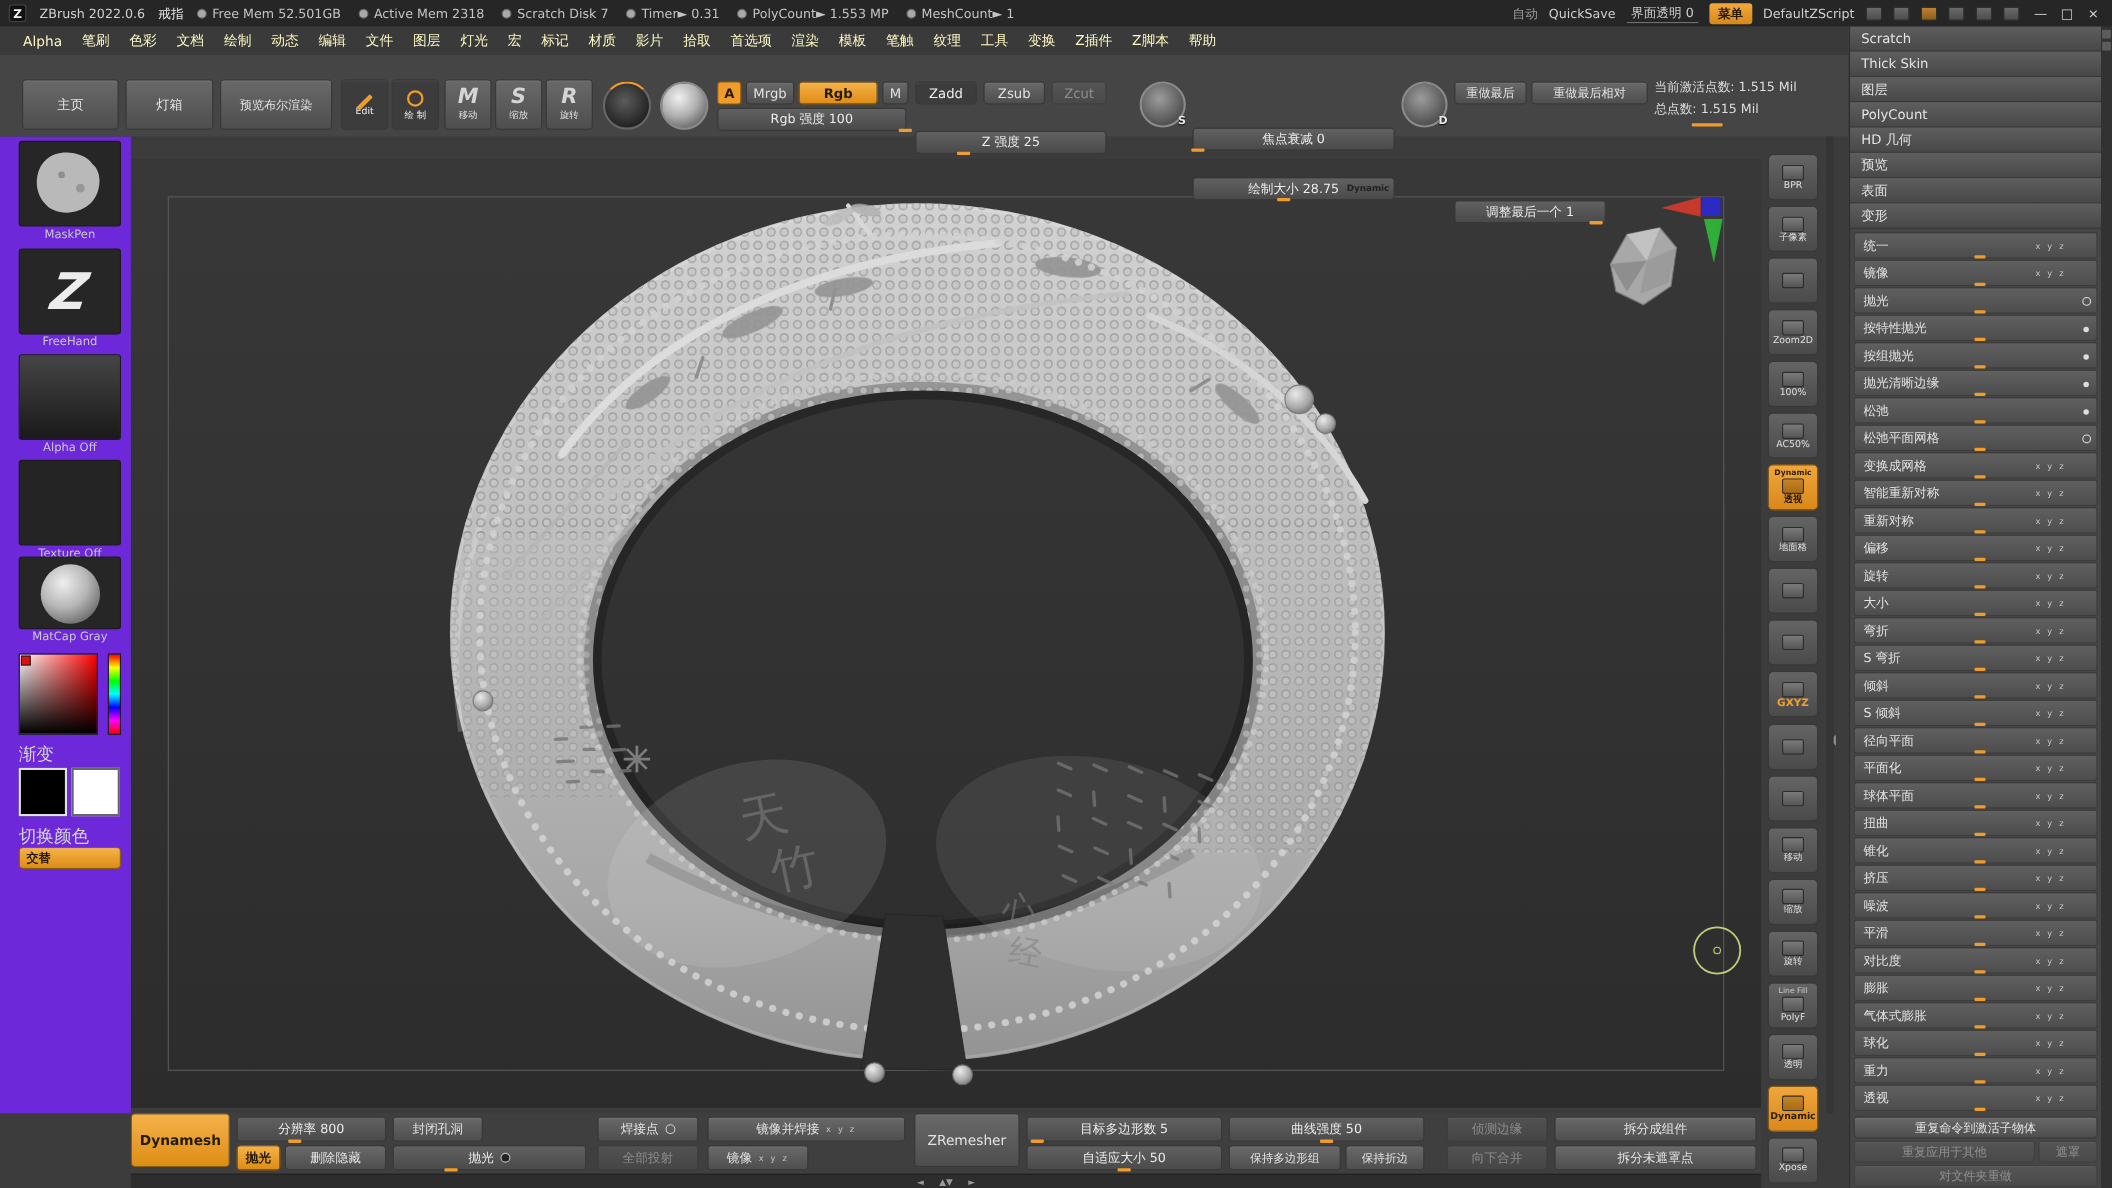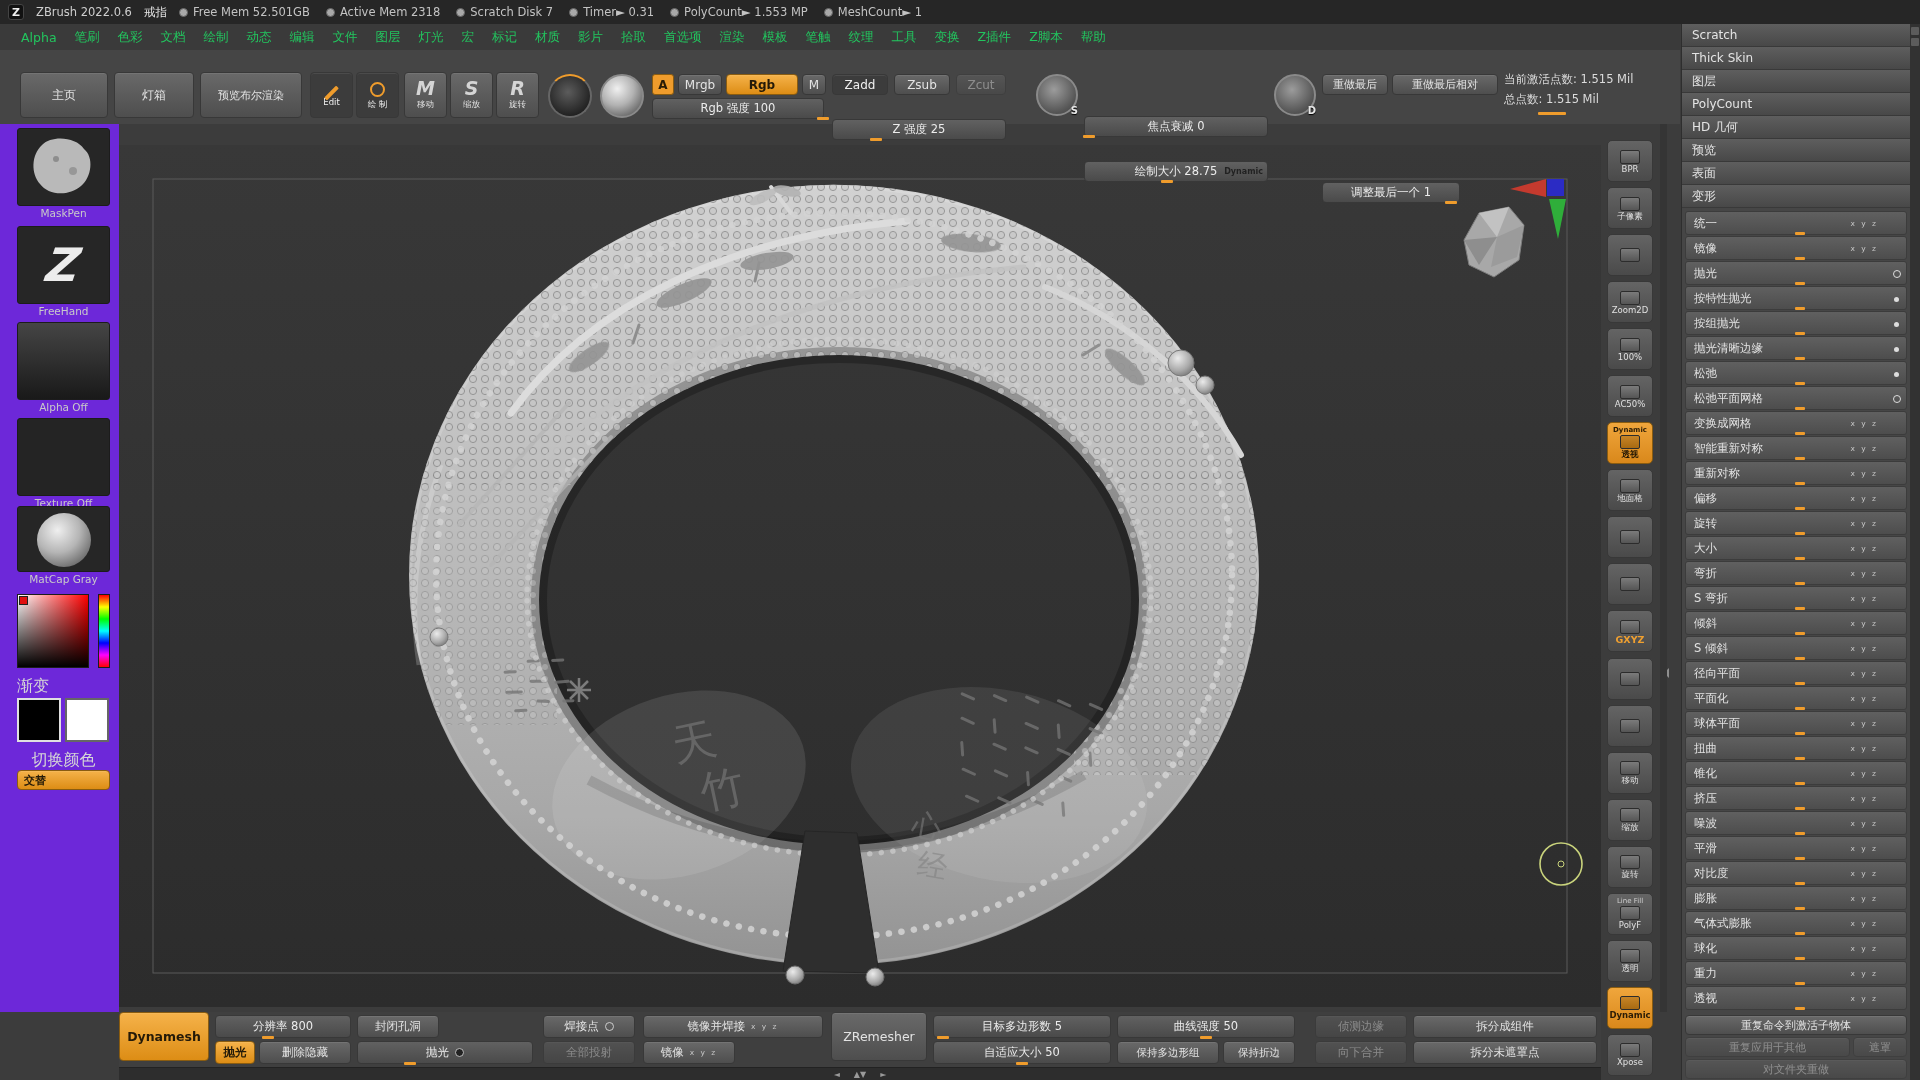--- a/index.html
+++ b/index.html
@@ -18,21 +18,21 @@
 .tb-right{margin-left:auto;display:flex;align-items:center;gap:10px}
 .menu-btn{background:linear-gradient(#f2a93c,#d8881a);color:#2a1c06;padding:2px 8px;border-radius:3px;font-weight:bold}
 .ui-opacity{border-bottom:1px solid #6f6f6f;padding:1px 4px}
 .mini-icon{width:15px;height:13px;background:linear-gradient(#6b6b6b,#4c4c4c);border:1px solid #2e2e2e;border-radius:2px}
 .mini-icon.warm{background:linear-gradient(#c08434,#8a5c1a)}
 .wc{width:18px;text-align:center;color:#cfcfcf;font-size:12px}
 
 
 .menubar{position:absolute;top:24px;left:0;right:240px;height:26px;background:#3a3a3a;
   display:flex;align-items:center;padding-left:12px;font-size:12.5px;z-index:5}
-.menu-item{padding:0 9px;color:#22c55e;white-space:nowrap}
+.menu-item{padding:0 9px;color:#fef9c3;white-space:nowrap}
 
 
 .toolbar{position:absolute;top:50px;left:0;right:240px;height:74px;background:#454545;z-index:5}
 .btn{display:flex;align-items:center;justify-content:center;background:linear-gradient(#696969,#4e4e4e);
   border:1px solid #383838;border-radius:4px;color:#e3e3e3;font-size:12px;
   box-shadow:inset 0 1px 0 rgba(255,255,255,.08);white-space:nowrap}
 .btn.orange{background:linear-gradient(#f5b24a,#dd8d15);color:#241a08;border-color:#8a5c10;font-weight:bold}
 .btn.pressed{background:#3c3c3c;color:#f0f0f0}
 .btn.dim{opacity:.45}
 .sq{flex-direction:column;gap:2px;font-size:8.5px}
@@ -130,20 +130,39 @@
   <span class="doc-name">戒指</span>
   <div style="display:flex;gap:16px">
 
   <span class="stat">Free Mem 52.501GB</span>
       <span class="stat">Active Mem 2318</span>
       <span class="stat">Scratch Disk 7</span>
       <span class="stat">Timer► 0.31</span>
       <span class="stat">PolyCount► 1.553 MP</span>
       <span class="stat">MeshCount► 1</span>
     </div>
+  <div class="tb-right">
+    <span style="color:#9a9a9a">自动</span>
+    <span>QuickSave</span>
+    <span class="ui-opacity">界面透明 0</span>
+    <span class="menu-btn">菜单</span>
+    <span>DefaultZScript</span>
+    <span class="mini-icon"></span>
+    <span class="mini-icon"></span>
+    <span class="mini-icon warm"></span>
+    <span class="mini-icon"></span>
+    <span class="mini-icon"></span>
+    <span class="mini-icon"></span>
+    <span style="display:flex;gap:6px">
+
+    <span class="wc">—</span>
+        <span class="wc">□</span>
+        <span class="wc">×</span>
+      </span>
+  </div>
 </div>
 
 <div class="menubar">
 
 <span class="menu-item">Alpha</span>
     <span class="menu-item">笔刷</span>
     <span class="menu-item">色彩</span>
     <span class="menu-item">文档</span>
     <span class="menu-item">绘制</span>
     <span class="menu-item">动态</span>
@@ -275,21 +294,21 @@
   </div>
   <div class="tile" style="top:470px;height:76px">
     <div class="picker-main">
       <span class="color-chip"></span>
     </div>
     <div class="hue-strip"></div>
   </div>
   <div class="tile lbl" style="top:552px;text-align:left">渐变</div>
   <div class="swatch" style="left:17px;top:574px;background:#000;border-color:#e0e0e0"></div>
   <div class="swatch" style="left:65px;top:574px;background:#fff;border-color:#666"></div>
-  <div class="tile lbl" style="top:626px;text-align:center">切换颜色</div>
+  <div class="tile lbl" style="top:626px;text-align:left">切换颜色</div>
   <div class="btn orange swap-btn" style="top:646px;justify-content:flex-start;padding-left:6px">交替</div>
 </div>
 
 <div class="canvas-wrap">
   <svg viewBox="0 0 1482 862" width="1482" height="862">
     <defs>
       <linearGradient id="bgGrad" x1="0" y1="0" x2="0" y2="1">
         <stop offset="0" stop-color="#383838"></stop>
           <stop offset="1" stop-color="#2c2c2c"></stop>
       </linearGradient>

